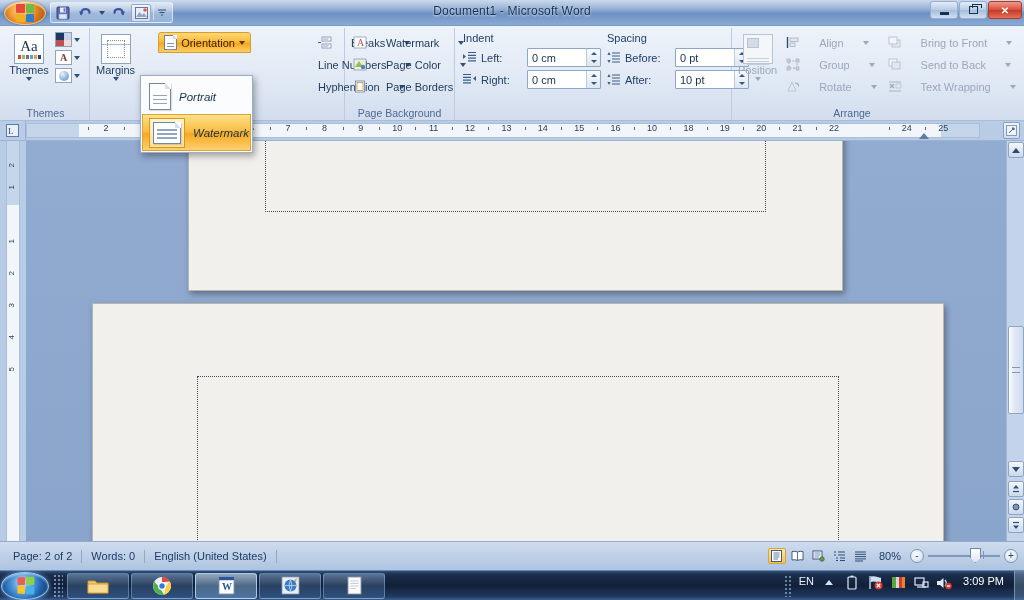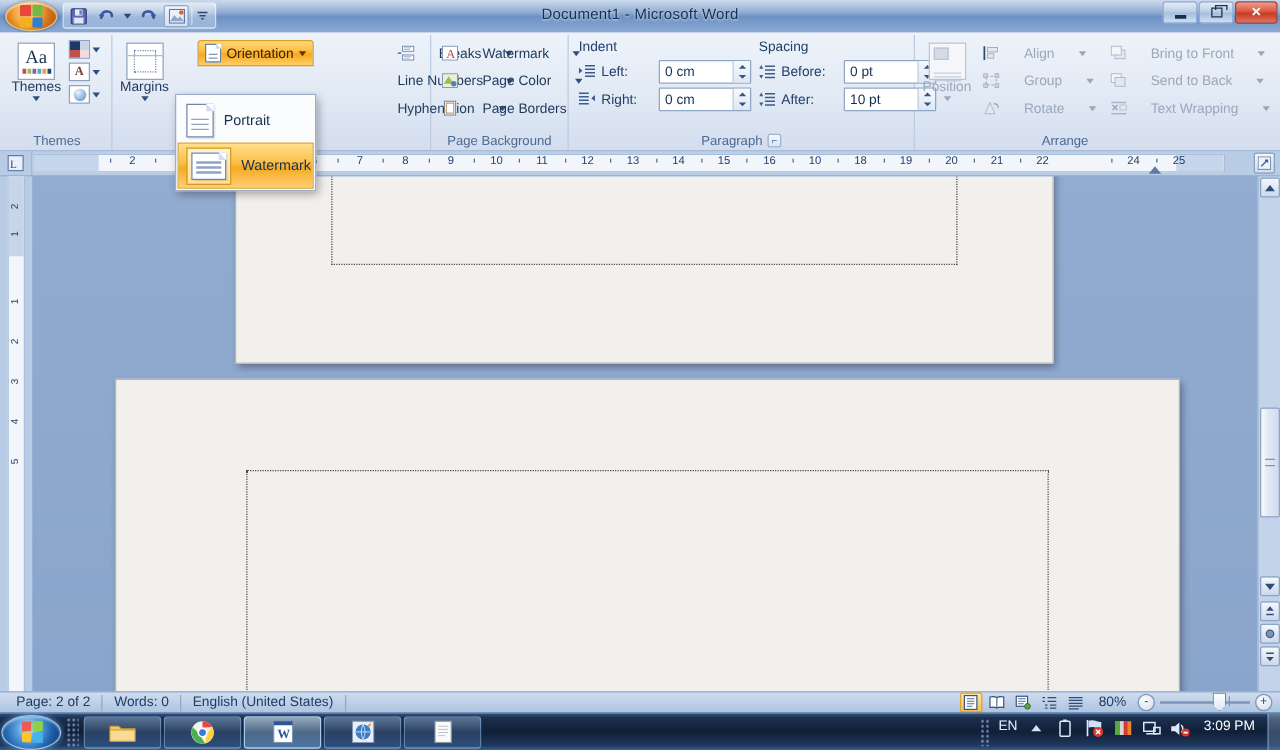--- a/index.html
+++ b/index.html
@@ -188,20 +188,21 @@
   .doc-ico { width:13px; height:15px; background:#fff; border:1px solid #6d82a3; position:relative; }
   .doc-ico::after{ content:""; position:absolute; right:-1px; top:-1px; border-width:0 4px 4px 0; border-style:solid; border-color:#c9d6e8 #fff; }
   .doc-ico i { position:absolute; left:2px; right:2px; top:7px; height:1px; background:#8296b4; box-shadow:0 3px 0 #8296b4, 0 6px 0 #8296b4; }
 
   
   .orient-menu {
     position:absolute; left:140px; top:75px; width:113px; z-index:40;
     background:#fbfcfe; border:1px solid #9aaec9;
     box-shadow: 2px 3px 7px rgba(0,0,0,.35);
     padding:2px;
+    font-style:italic;
   }
   .orient-item {
     display:flex; align-items:center; gap:8px; height:37px; padding:0 6px;
     font-size:11.5px; color:#17304f;
   }
   .orient-item .page-port {
     width:22px; height:27px; background:#fff; border:1px solid #7088a8; position:relative; flex:none;
     box-shadow: 1px 1px 1px rgba(0,0,0,.12);
   }
   .orient-item .page-port::after{ content:""; position:absolute; right:-1px; top:-1px; border-width:0 6px 6px 0; border-style:solid; border-color:#d4def0 #fff; }
@@ -314,21 +315,21 @@
     border:1px solid #8ea4c4; border-radius:2px;
     background: linear-gradient(90deg,#fbfcfe,#e0e8f4 40%,#cfdcee);
     display:flex; align-items:center; justify-content:center;
   }
   .grip { width:8px; height:6px; border-top:1px solid #8496b4; border-bottom:1px solid #8496b4; }
   .sc-up { width:0;height:0;border-left:4px solid transparent;border-right:4px solid transparent;border-bottom:5px solid #2e4d78; }
   .sc-dn { width:0;height:0;border-left:4px solid transparent;border-right:4px solid transparent;border-top:5px solid #2e4d78; }
 
   
   .statusbar {
-    height:17px; flex:none; display:flex; align-items:center;
+    height:29px; flex:none; display:flex; align-items:center;
     background: linear-gradient(180deg,#cfdcee,#aec4e0);
     border-top:1px solid #94abcf; padding:0 4px; gap:0;
     font-size:11px; color:#1e3c66;
   }
   .st-item { padding:0 9px; height:17px; display:flex; align-items:center; border-radius:2px; }
   .st-sep { width:1px; height:13px; background:#93a9c9; }
   .st-right { margin-left:auto; display:flex; align-items:center; gap:3px; padding-right:2px; }
   .view-btn {
     width:18px; height:16px; border-radius:2px; display:flex; align-items:center; justify-content:center;
   }
@@ -668,24 +669,20 @@
                   <span>
                       <i class="up-t"></i>
                     </span>
                   <span>
                       <i class="dn-t"></i>
                     </span>
                 </span>
               </span>
             </div>
           </div>
-        </div>
-        <div class="group-label">
-          <span>Paragraph</span>
-          <span class="dlg-launch">⌐</span>
         </div>
       </div>
 
       <div class="group" style="width:240px; border-right:none">
         <div class="group-body">
           <div class="bigbtn" style="width:52px; color:#9aa8bc">
             <div style="width:30px;height:30px;border:1px solid #b9c4d4;background:#f4f6f9;position:relative">
               <span style="position:absolute;left:3px;top:3px;width:12px;height:10px;background:#d3dbe6;border:1px solid #b9c4d4"></span>
               <span style="position:absolute;left:3px;right:3px;bottom:4px;height:1px;background:#c3cedd;box-shadow:0 3px 0 #c3cedd,0 6px 0 #c3cedd"></span>
             </div>

